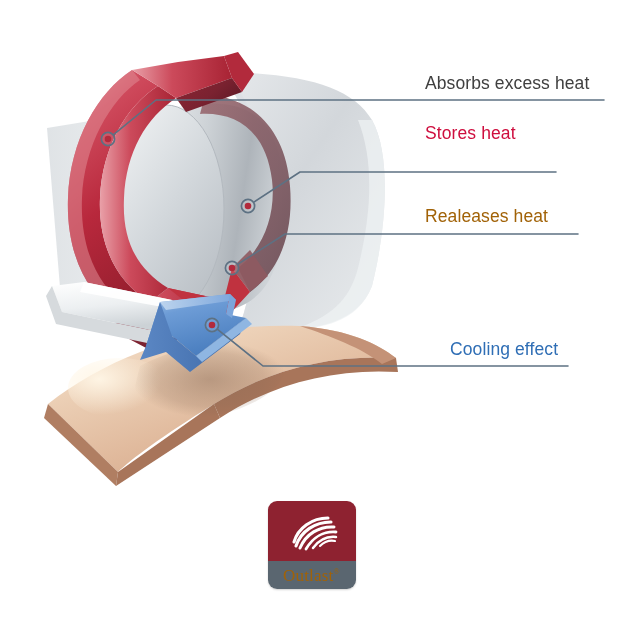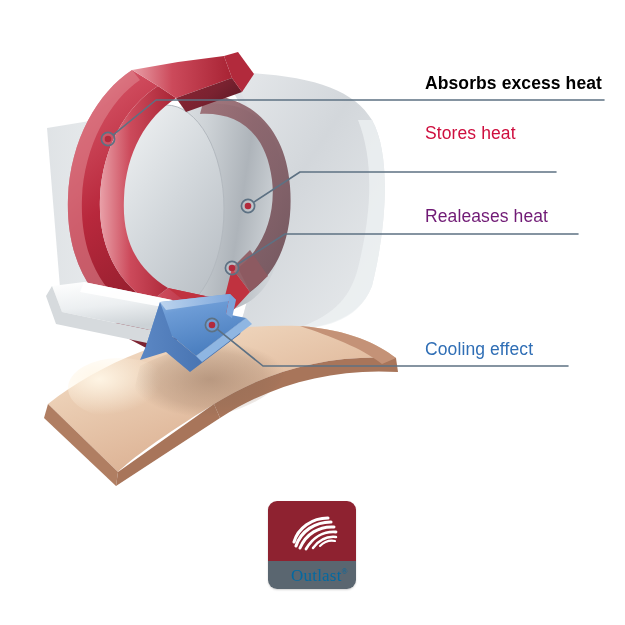--- a/index.html
+++ b/index.html
@@ -53,22 +53,21 @@
   }
   .logo-bottom {
     position: absolute;
     left: 0; bottom: 0; right: 0;
     height: 28px;
   }
   .logo-word {
     position: absolute;
     left: 15px; right: 0;
     bottom: 4px;
-    text-align: center;
-    color: #0369a1;
+    color: #a16207;
     font-family: "Liberation Serif", "DejaVu Serif", serif;
     font-size: 17px;
     letter-spacing: 0.2px;
     line-height: 19px;
   }
   .logo-word sup {
     font-size: 8px;
     vertical-align: super;
     line-height: 0;
   }
@@ -253,27 +252,27 @@
         <circle cx="108" cy="139" r="3.3" fill="#b22a3c"></circle>
         <circle cx="248" cy="206" r="6.6" fill="rgba(255,255,255,0.12)" stroke="#5d7183" stroke-width="1.7"></circle>
         <circle cx="248" cy="206" r="3.3" fill="#b22a3c"></circle>
         <circle cx="232" cy="268" r="6.6" fill="rgba(255,255,255,0.12)" stroke="#5d7183" stroke-width="1.7"></circle>
         <circle cx="232" cy="268" r="3.3" fill="#b22a3c"></circle>
         <circle cx="212" cy="325" r="6.6" fill="rgba(255,255,255,0.12)" stroke="#5d7183" stroke-width="1.7"></circle>
         <circle cx="212" cy="325" r="3.3" fill="#b22a3c"></circle>
       </g>
   </svg>
 
-  <div class="callout-label" style="left: 425px; top: 73px; color: #000000; font-weight: bold;">Absorbs excess heat</div>
+  <div class="callout-label" style="left: 425px; top: 73px; color: #404040;">Absorbs excess heat</div>
 
   <div class="callout-label" style="left: 425px; top: 123px; color: rgb(206, 14, 62);">Stores heat</div>
 
-  <div class="callout-label" style="left: 425px; top: 206px; color: #701a75;">Realeases heat</div>
-
-  <div class="callout-label" style="left: 425px; top: 339px; color: rgb(47, 110, 181);">Cooling effect</div>
+  <div class="callout-label" style="left: 425px; top: 206px; color: #a16207;">Realeases heat</div>
+
+  <div class="callout-label" style="left: 450px; top: 339px; color: rgb(47, 110, 181);">Cooling effect</div>
 
   <div class="logo-wrap">
     <div class="logo-card">
       <div class="logo-top" style="background: rgb(142, 34, 48);"></div>
       <svg viewBox="0 0 88 60" width="88" height="60" style="position:absolute;left:0;top:0;">
         <g fill="none" stroke="#ffffff" stroke-linecap="round">
           <path d="M26,41 C30,27 44,17 60,17" stroke-width="3.1"></path>
           <path d="M28,45 C33,30 47,21 63,21" stroke-width="3.1"></path>
           <path d="M32,47 C38,33 51,25 66,26" stroke-width="3.0"></path>
           <path d="M38,48 C45,36 56,30 68,31" stroke-width="2.8"></path>

